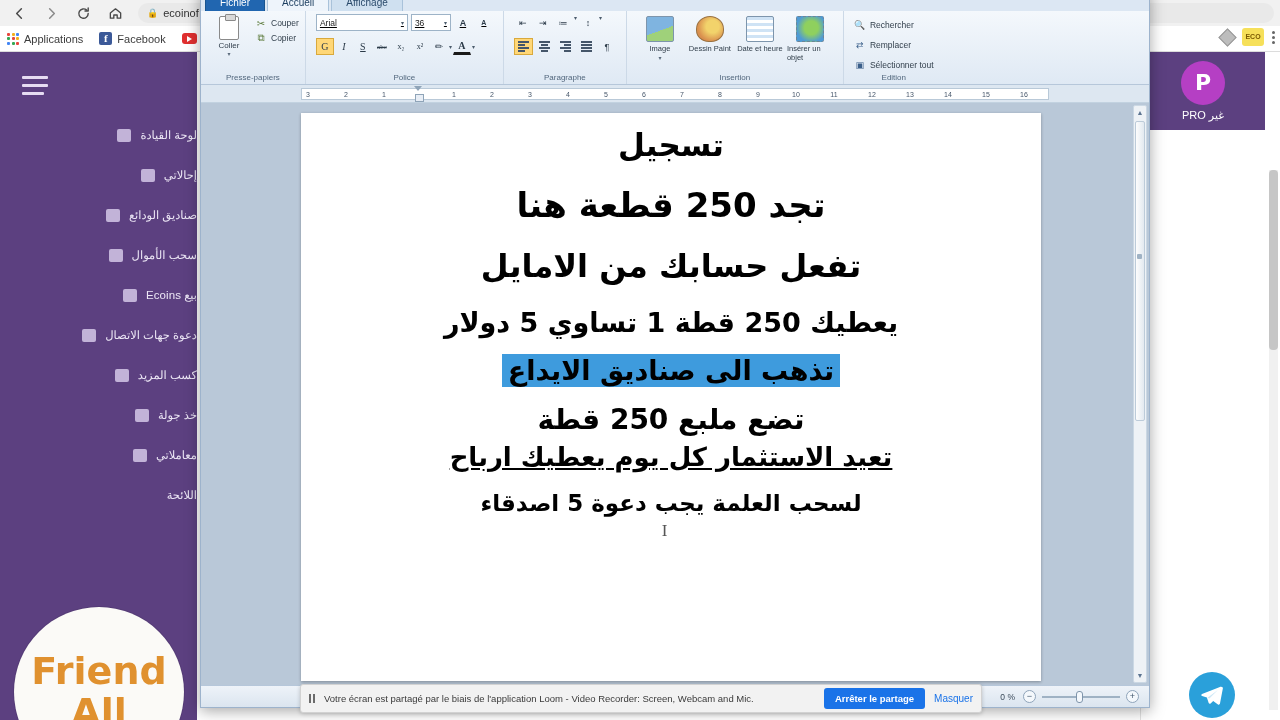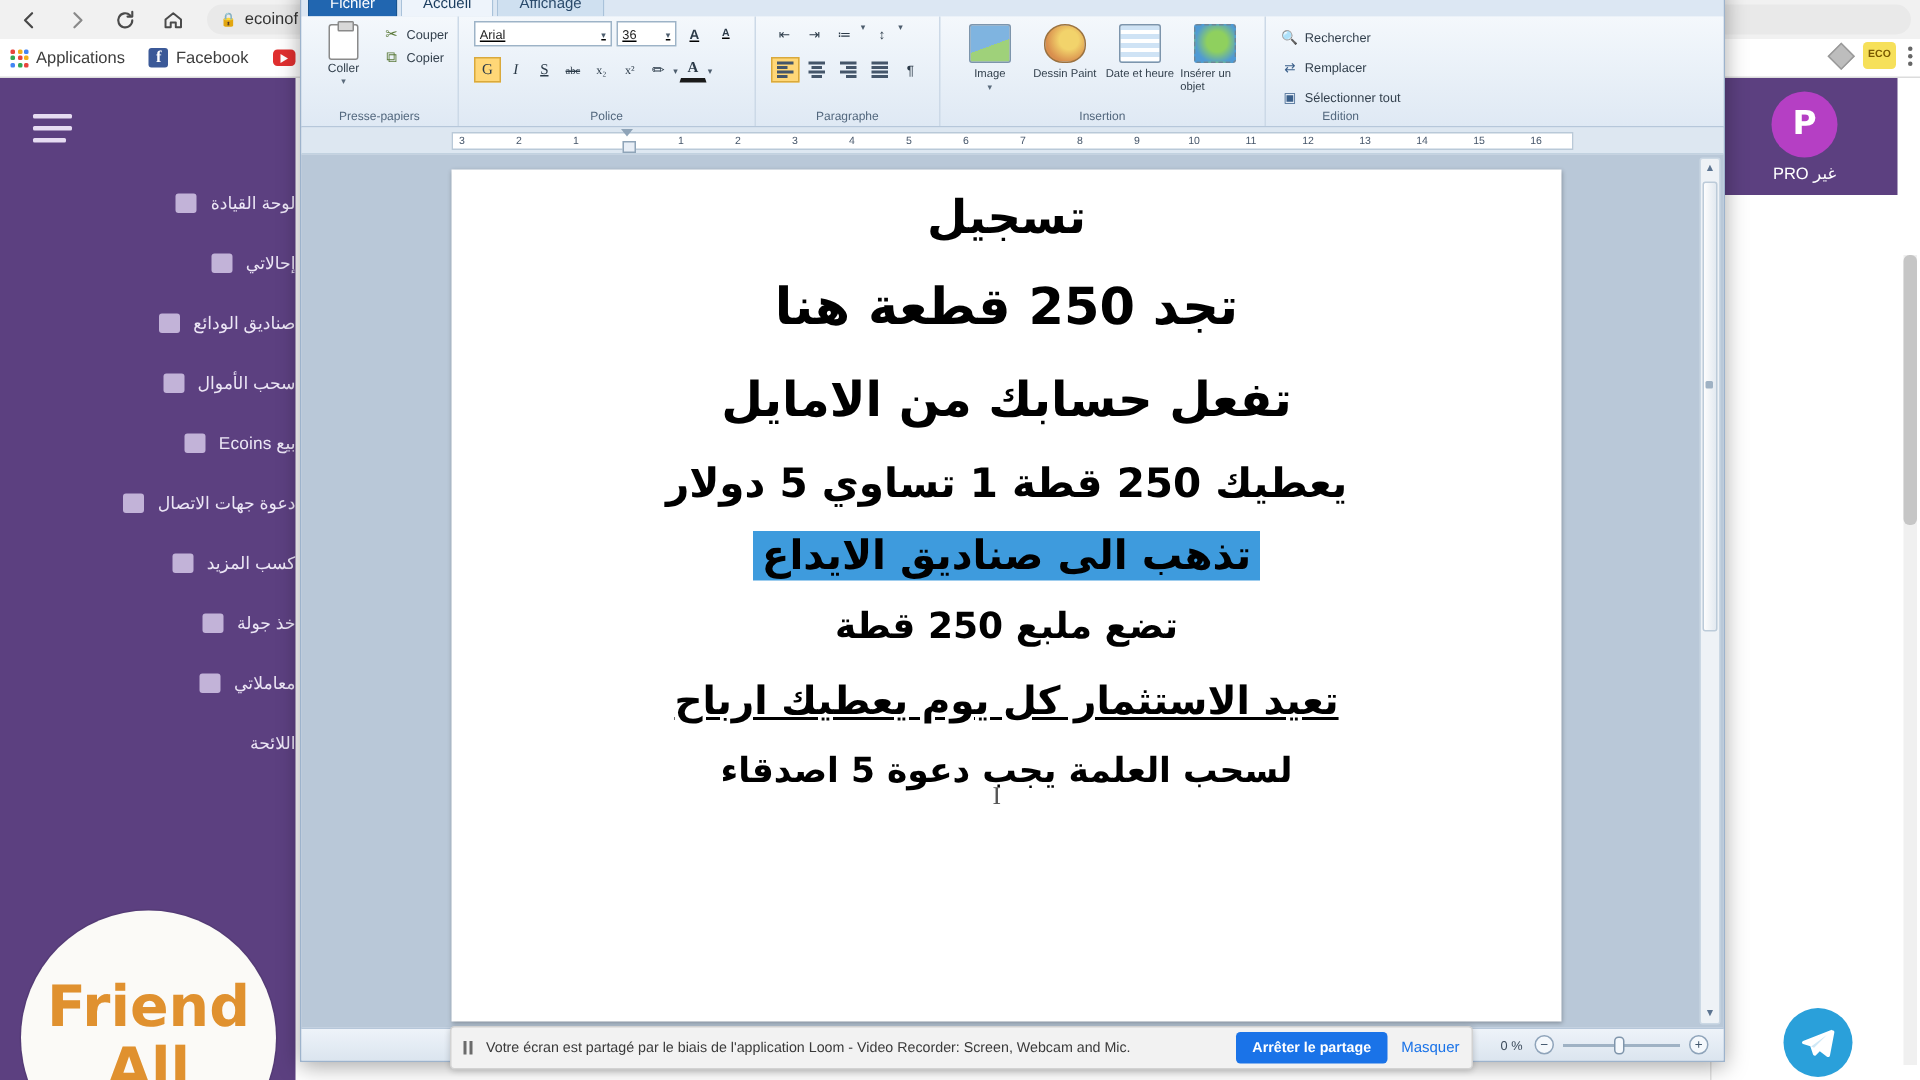--- a/index.html
+++ b/index.html
@@ -619,21 +619,21 @@
 
   <div id="wp-canvas">
     <div id="wp-page">
       <div class="doc-line" style="font-size:31px;margin-bottom:22px;">تسجيل</div>
       <div class="doc-line" style="font-size:34px;margin-bottom:22px;">تجد 250 قطعة هنا</div>
       <div class="doc-line" style="font-size:32px;margin-bottom:22px;">تفعل حسابك من الامايل</div>
       <div class="doc-line" style="font-size:27px;margin-bottom:16px;">يعطيك 250 قطة 1 تساوي 5 دولار</div>
       <div class="sel-wrap" style="margin-bottom:16px;">
         <div class="doc-line sel" style="font-size:27px;">تذهب الى صناديق الايداع</div>
       </div>
-      <div class="doc-line" style="font-size:24px;margin-bottom:22px;">تضع ملبع 250 قطة</div>
+      <div class="doc-line" style="font-size:28px;margin-bottom:6px;">تضع ملبع 250 قطة</div>
       <div class="doc-line" style="font-size:26px;margin-bottom:18px;text-decoration:underline;">تعيد الاستثمار كل يوم يعطيك ارباح</div>
       <div class="doc-line" style="font-size:23px;">لسحب العلمة يجب دعوة 5 اصدقاء</div>
     </div>
 
     <div id="text-cursor">I</div>
 
     <div id="doc-scroll">
       <div class="ds-arrow">▲</div>
       <div id="ds-thumb"></div>
       <div id="ds-grip"></div>

